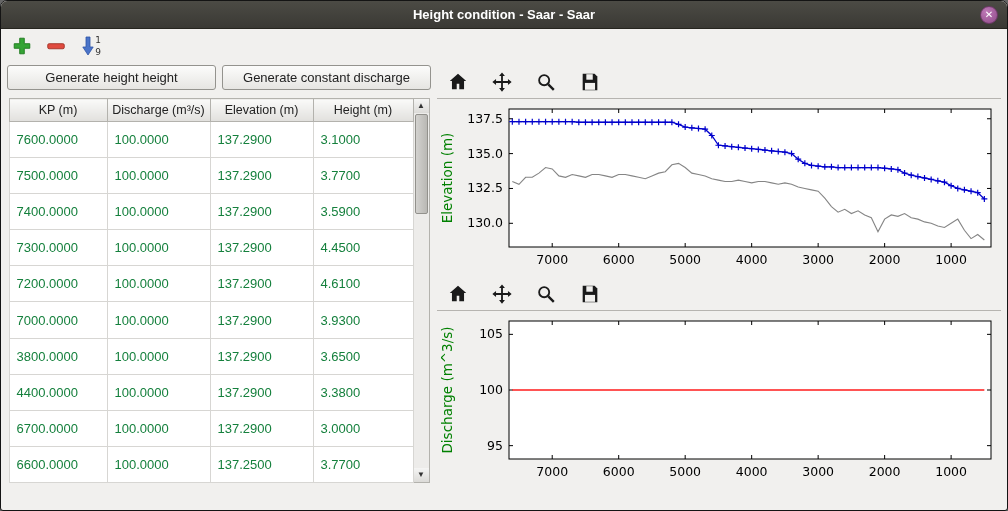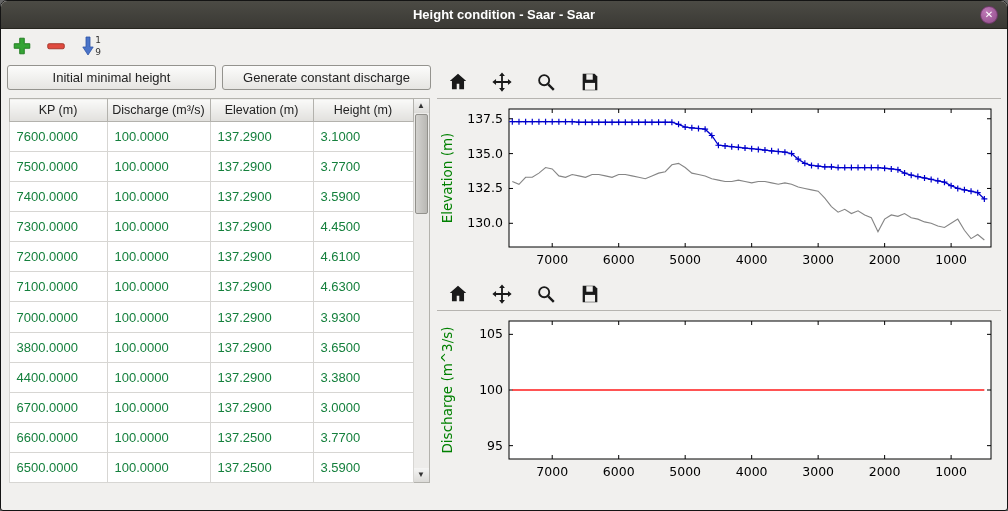--- a/index.html
+++ b/index.html
@@ -55,21 +55,21 @@
         <text x="19" y="9" text-anchor="middle" font-size="9" fill="#333">1</text>
         <text x="19" y="21" text-anchor="middle" font-size="9" fill="#333">9</text>
       </svg>
     </span>
   </div>
 
   <div class="content">
 
     <div class="left">
       <div class="btnrow">
-        <button>Initial minimal height</button>
+        <button>Generate height height</button>
         <button>Generate constant discharge</button>
       </div>
       <div class="tablewrap">
         <table>
           <colgroup>
               <col style="width:98px">
               <col style="width:103px">
               <col style="width:103px">
               <col style="width:100px">
             </colgroup>
@@ -106,26 +106,20 @@
                 <td>137.2900</td>
                 <td>4.4500</td>
               </tr>
               <tr>
                 <td>7200.0000</td>
                 <td>100.0000</td>
                 <td>137.2900</td>
                 <td>4.6100</td>
               </tr>
               <tr>
-                <td>7100.0000</td>
-                <td>100.0000</td>
-                <td>137.2900</td>
-                <td>4.6300</td>
-              </tr>
-              <tr>
                 <td>7000.0000</td>
                 <td>100.0000</td>
                 <td>137.2900</td>
                 <td>3.9300</td>
               </tr>
               <tr>
                 <td>3800.0000</td>
                 <td>100.0000</td>
                 <td>137.2900</td>
                 <td>3.6500</td>
@@ -140,26 +134,20 @@
                 <td>6700.0000</td>
                 <td>100.0000</td>
                 <td>137.2900</td>
                 <td>3.0000</td>
               </tr>
               <tr>
                 <td>6600.0000</td>
                 <td>100.0000</td>
                 <td>137.2500</td>
                 <td>3.7700</td>
-              </tr>
-              <tr>
-                <td>6500.0000</td>
-                <td>100.0000</td>
-                <td>137.2500</td>
-                <td>3.5900</td>
               </tr>
             </tbody>
         </table>
         <div class="vscroll">
           <div class="sb-btn">▲</div>
           <div class="sb-track">
             <div class="sb-thumb"></div>
           </div>
           <div class="sb-btn">▼</div>
         </div>

